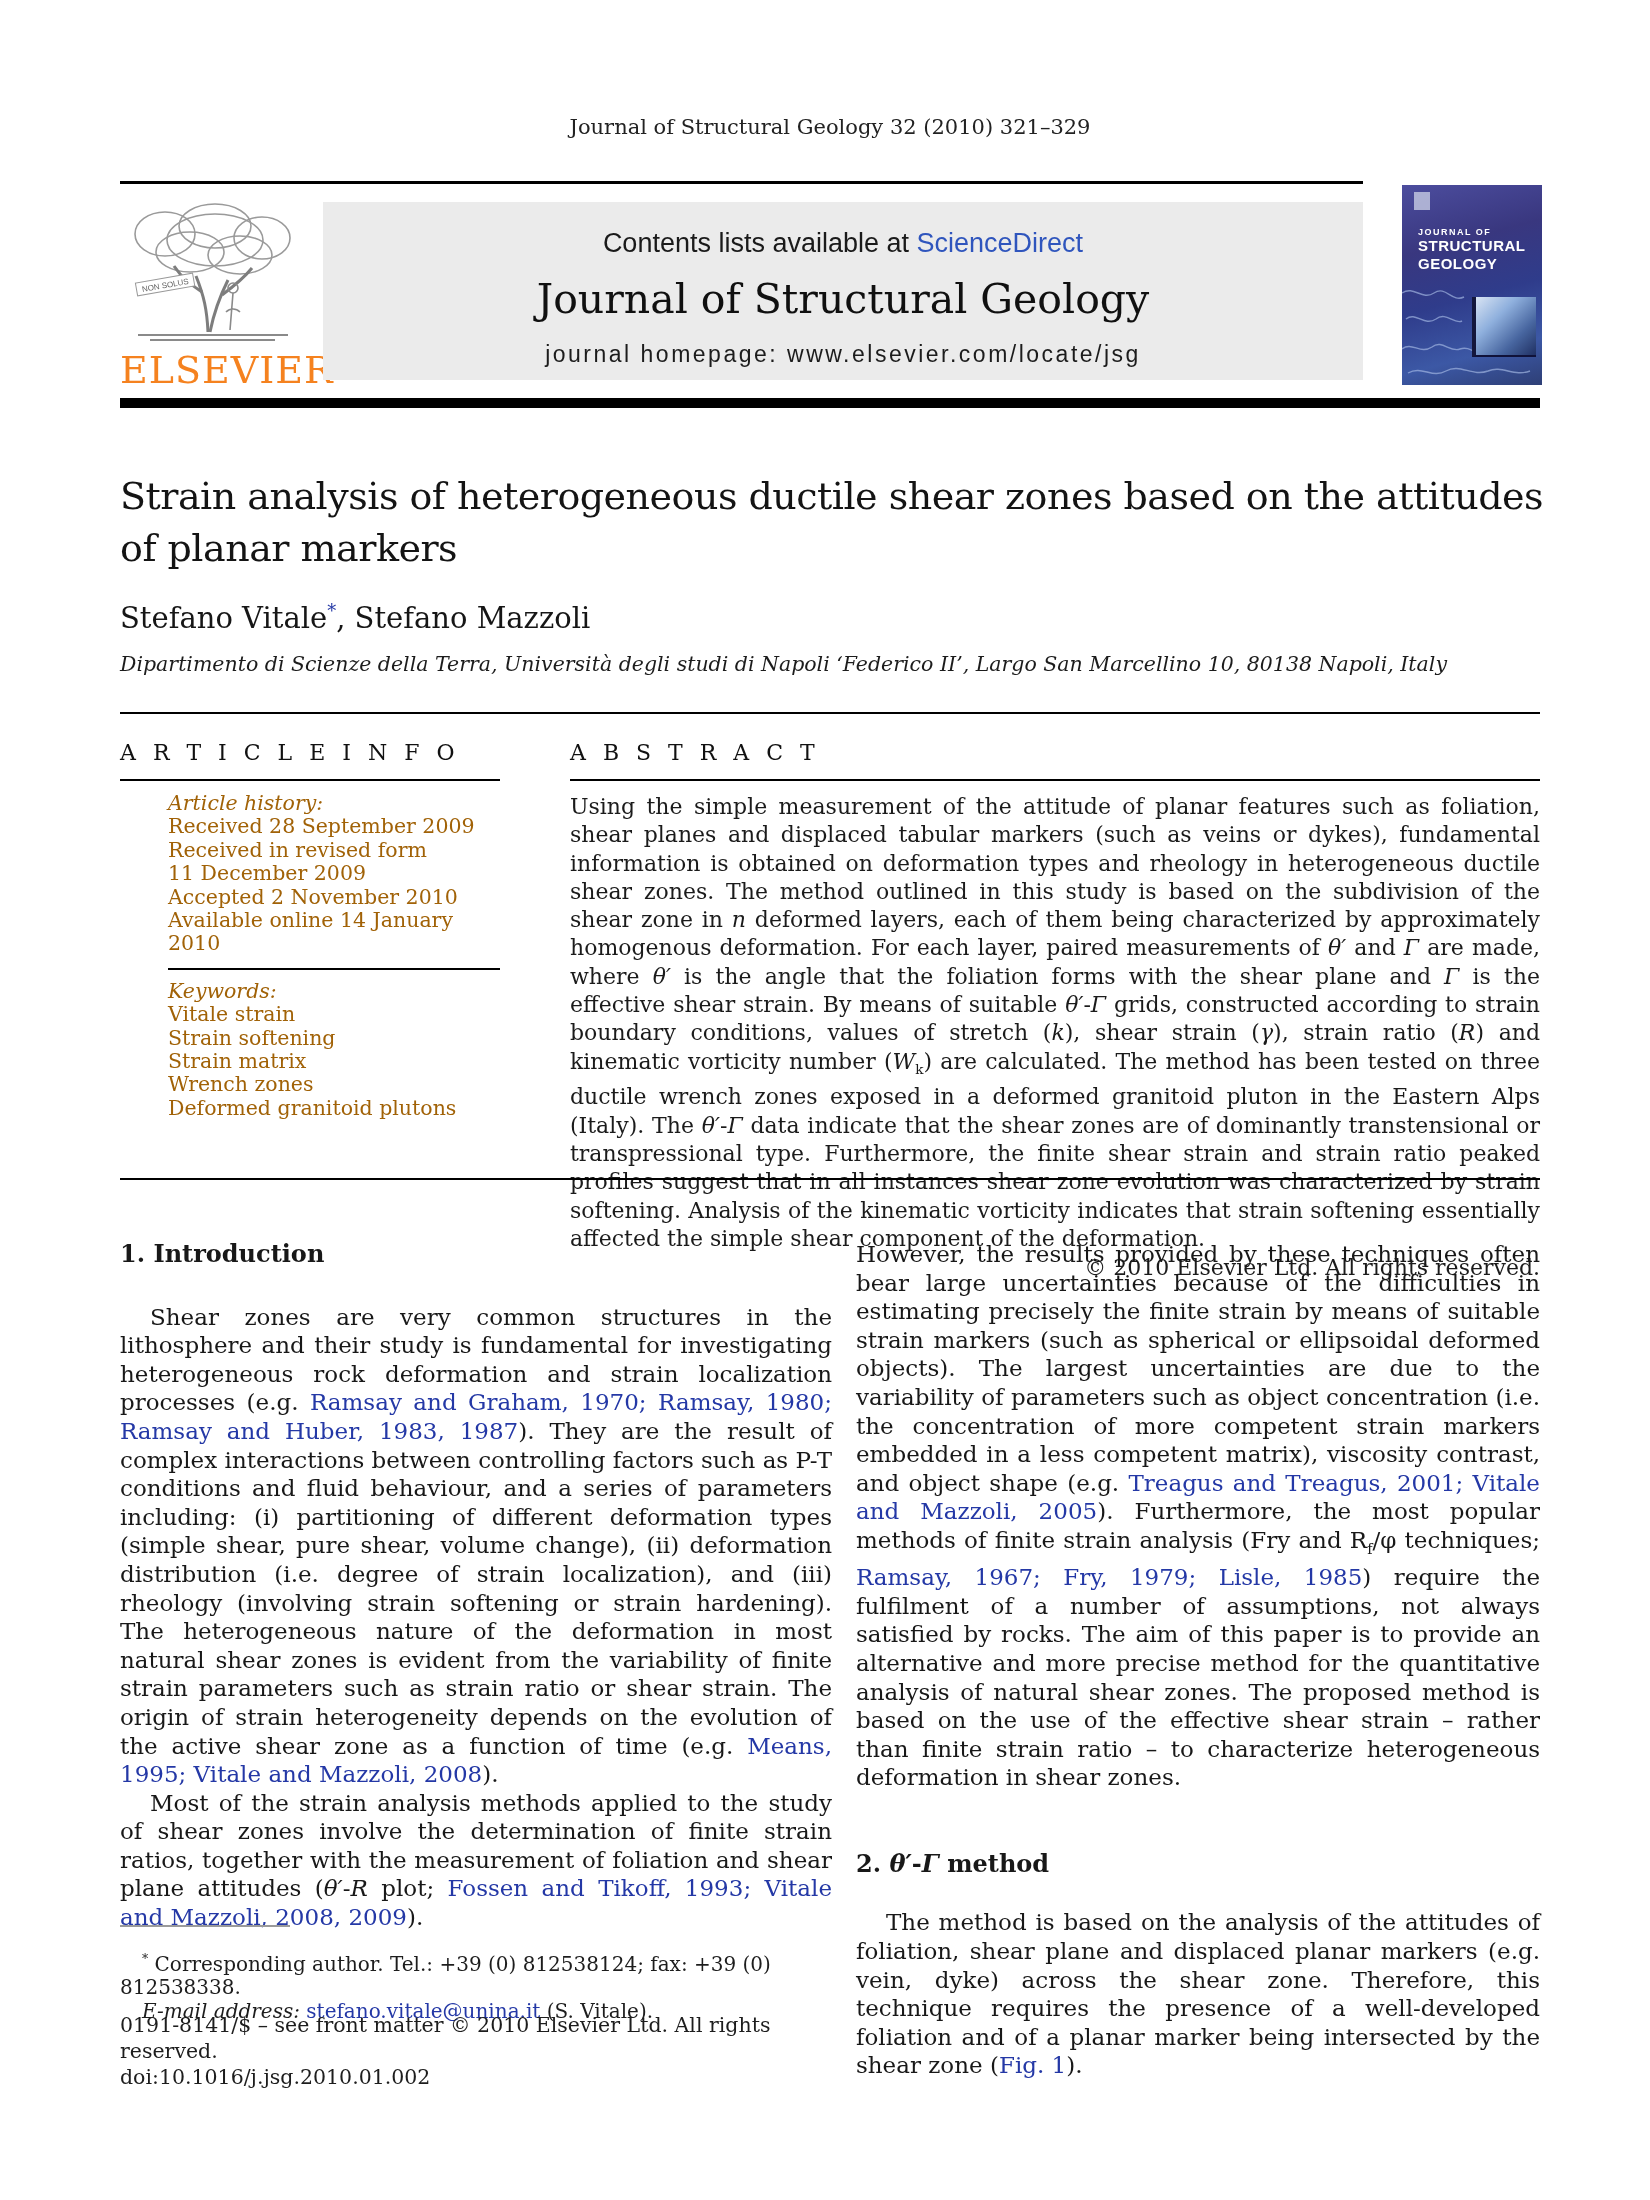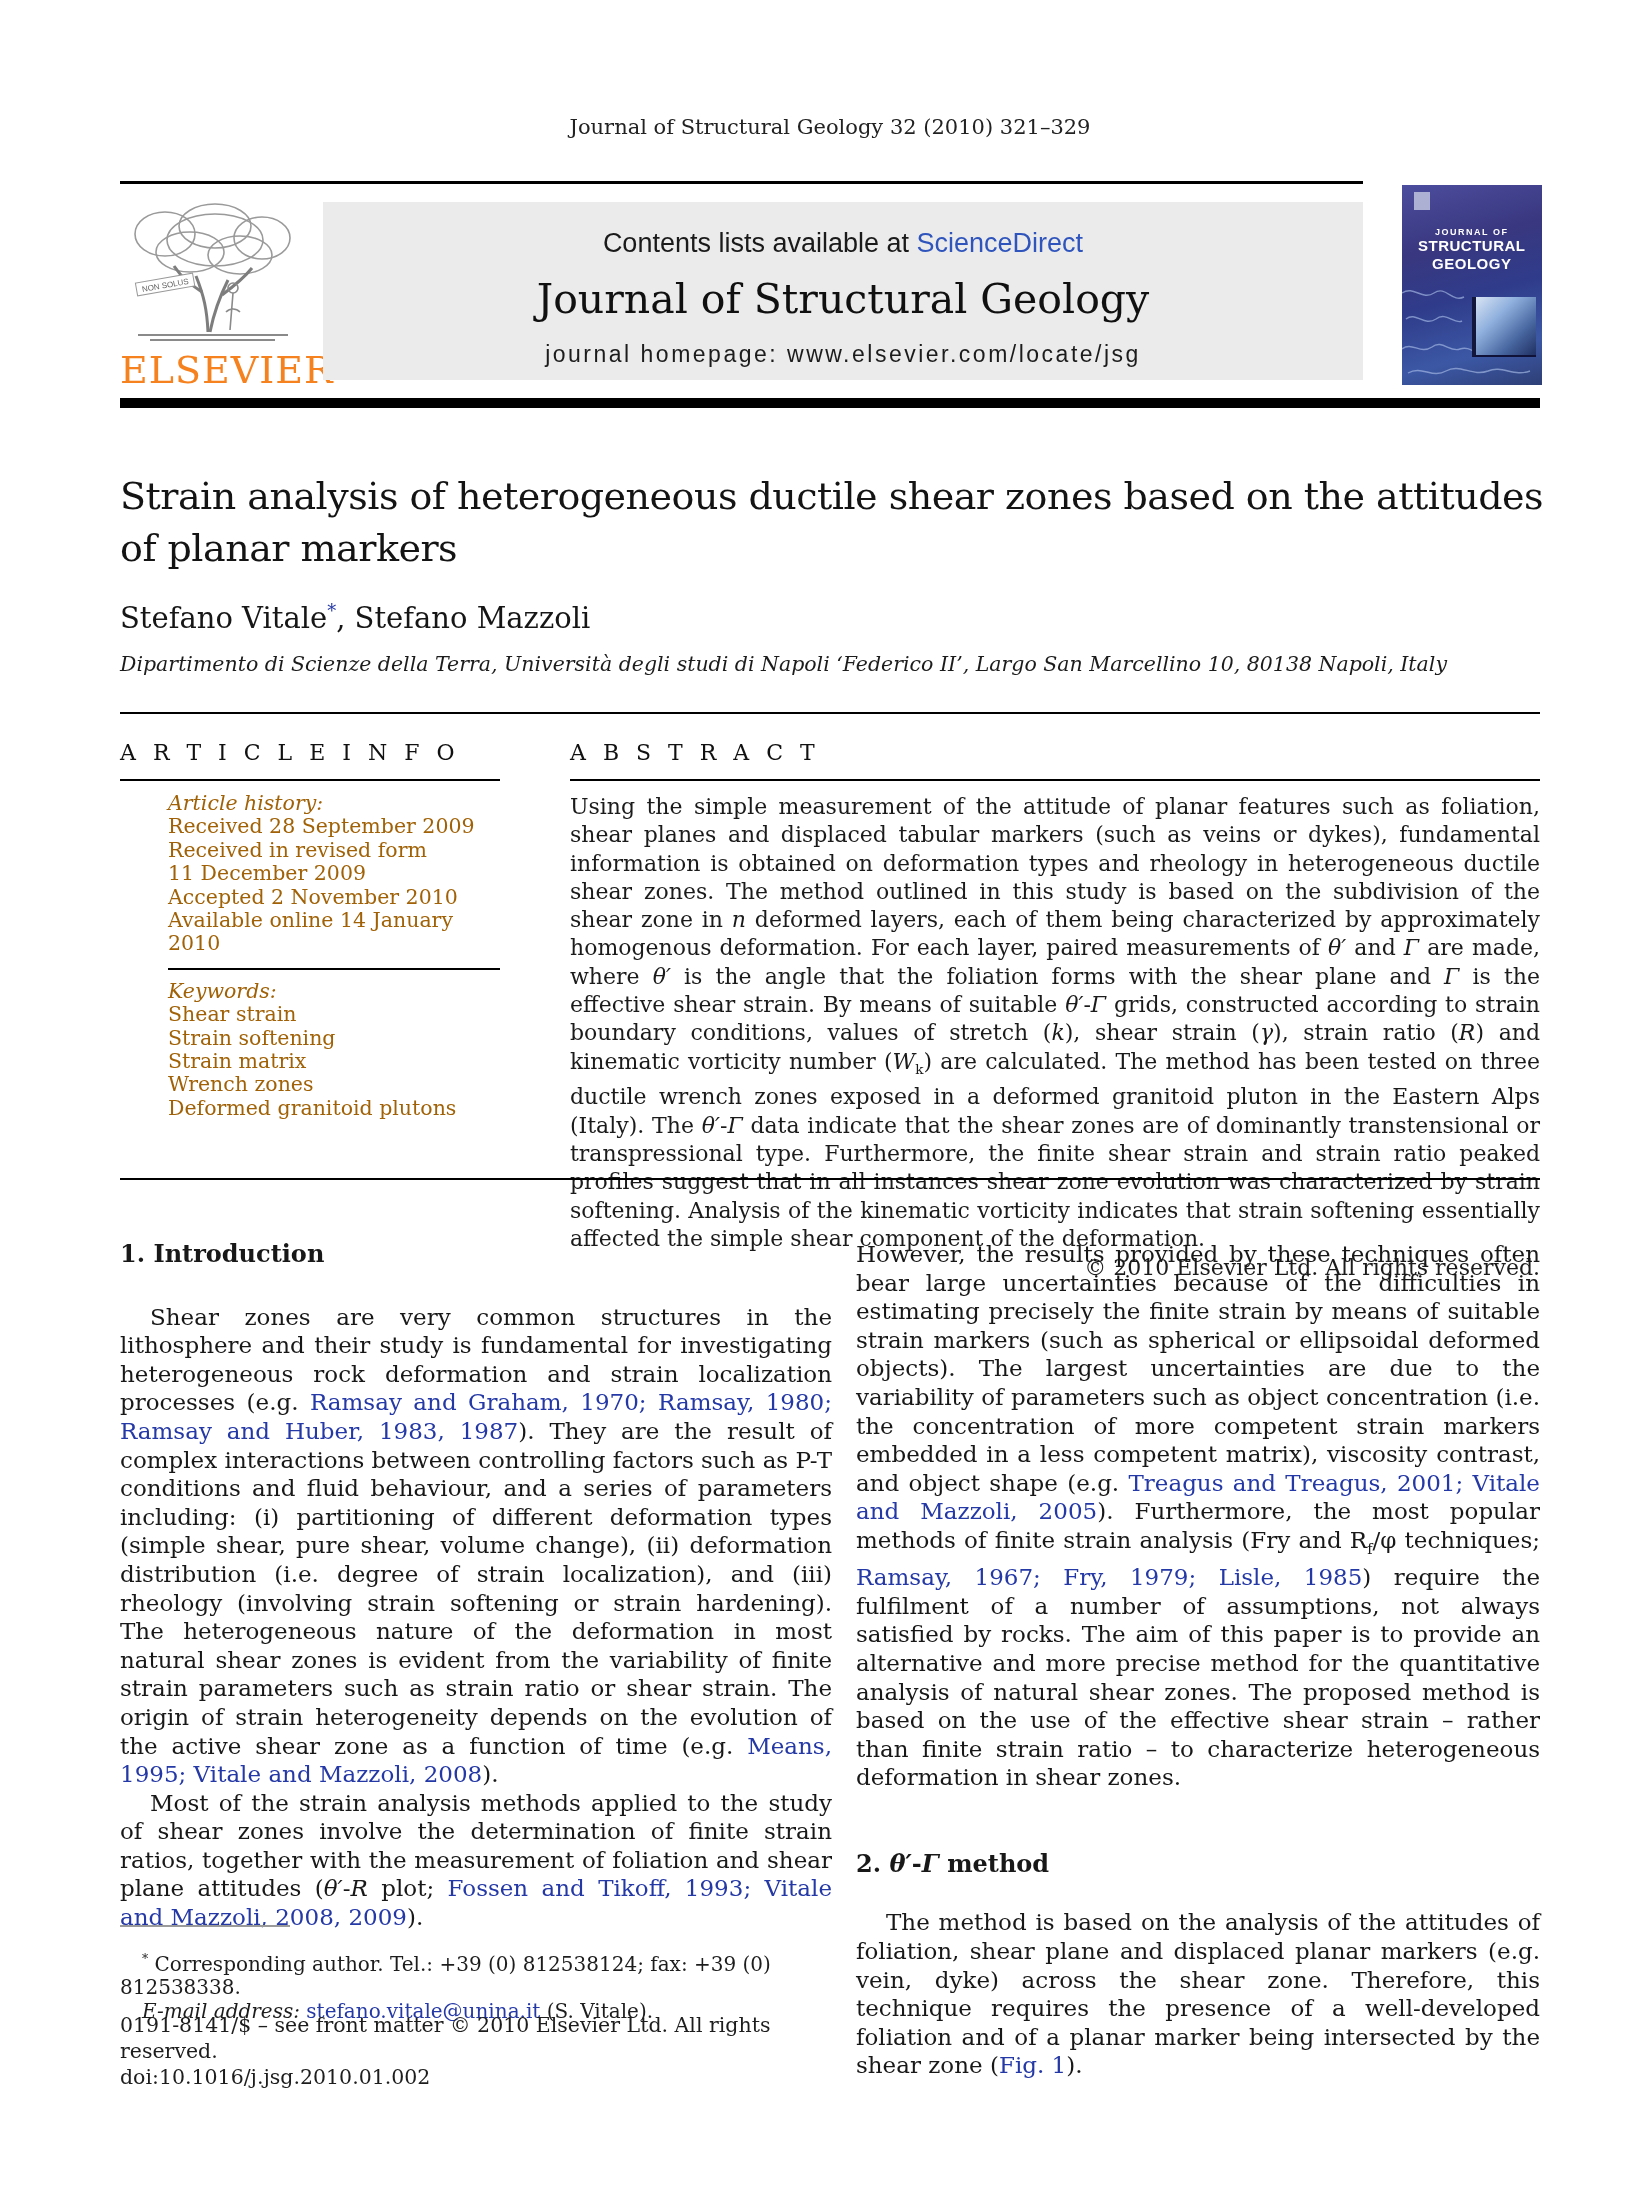--- a/index.html
+++ b/index.html
@@ -25,21 +25,21 @@
   .elsevier-word{margin-top:2px;font-size:38px;letter-spacing:1px;color:var(--orange);
                  font-family:"DejaVu Serif",serif;}
   .gray-box{top:202px;left:323px;width:1040px;height:178px;background:#ebebeb;text-align:center;}
   .contents-line{margin-top:26px;font-size:27px;color:#1a1a1a;}
   .journal-name{margin-top:16px;font-size:41px;color:#101010;}
   .homepage-line{margin-top:18px;font-size:23px;letter-spacing:2.5px;color:#1c1c1c;}
   .cover{top:185px;left:1402px;width:140px;height:200px;
          background:linear-gradient(165deg,#4c4d9e 0%,#39377f 30%,#2f3c8b 55%,#3c58a5 80%,#2e3f76 100%);
          overflow:hidden;}
   .cover-logo{position:absolute;top:7px;left:12px;width:16px;height:18px;background:#cfd4e8;opacity:.75;}
-  .cover-text{position:absolute;top:42px;left:16px;color:#fff;text-align:center;line-height:1.15;}
+  .cover-text{position:absolute;top:42px;left:16px;color:#fff;text-align:left;line-height:1.15;}
   .cover-l1{font-size:9px;font-weight:bold;letter-spacing:1.5px;}
   .cover-l2,.cover-l3{font-size:15px;font-weight:bold;letter-spacing:.5px;}
   .cover-photo{position:absolute;right:6px;bottom:28px;width:64px;height:60px;
                background:linear-gradient(135deg,#d9e4f4 0%,#8fb0dd 35%,#47659f 70%,#203063 100%);
                border-left:4px solid #14173c;border-bottom:2px solid #10123a;}
   .cover-squiggles{position:absolute;left:0;bottom:0;}
   .black-bar{top:398px;left:120px;width:1420px;height:10px;}
   .title-block{top:470px;left:120px;width:1430px;font-size:38px;letter-spacing:-0.5px;
                line-height:52px;color:#141414;}
   .authors{top:600px;left:120px;width:1420px;font-size:29px;color:#161616;}
@@ -149,21 +149,21 @@
     <div class="heading-rule"></div>
     <div class="info-body">
       <div class="info-label">Article history:</div>
       <div>Received 28 September 2009</div>
       <div>Received in revised form</div>
       <div>11 December 2009</div>
       <div>Accepted 2 November 2010</div>
       <div>Available online 14 January 2010</div>
       <div class="info-mid-rule"></div>
       <div class="info-label">Keywords:</div>
-      <div>Shear strain</div>
+      <div>Vitale strain</div>
       <div>Strain softening</div>
       <div>Strain matrix</div>
       <div>Wrench zones</div>
       <div>Deformed granitoid plutons</div>
     </div>
   </div>
 
   <div class="abs abstract-col">
     <div class="block-heading">A B S T R A C T</div>
     <div class="heading-rule"></div>

